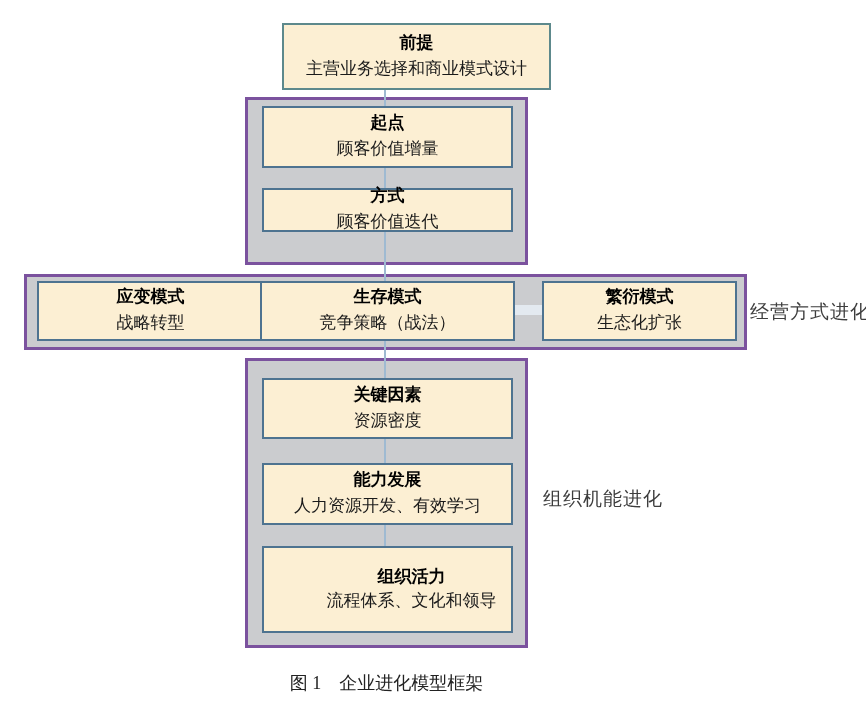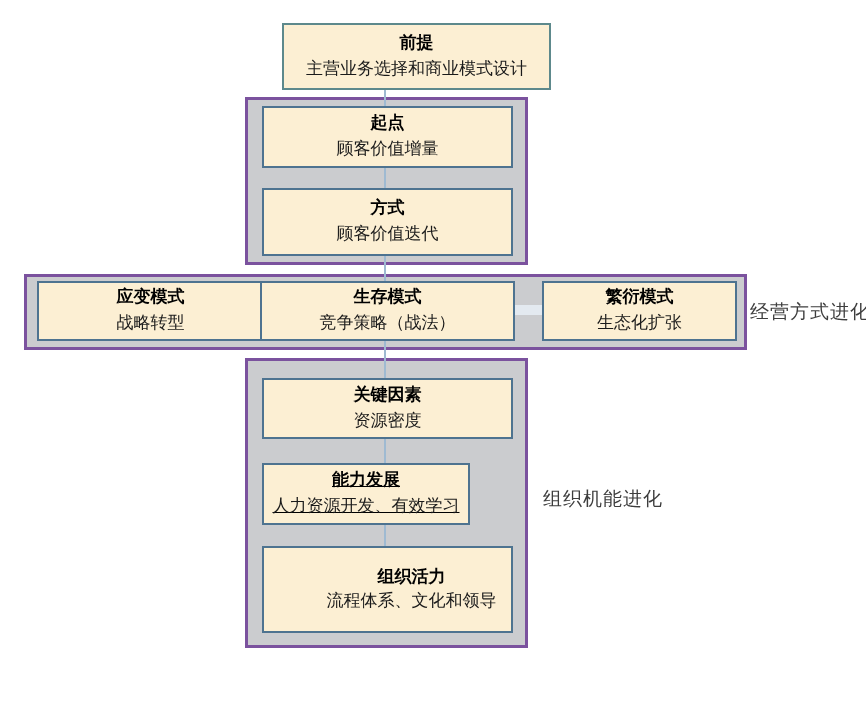--- a/index.html
+++ b/index.html
@@ -91,21 +91,21 @@
 
   <div class="node premise" style="left:258px;top:23px;width:269px;height:67px;margin-left:24px;">
     <div class="node-title">前提</div>
     <div class="node-line">主营业务选择和商业模式设计</div>
   </div>
 
   <div class="node" style="left:262px;top:106px;width:251px;height:62px;">
     <div class="node-title">起点</div>
     <div class="node-line">顾客价值增量</div>
   </div>
-  <div class="node" style="left:262px;top:188px;width:251px;height:68px;">
+  <div class="node" style="left:262px;top:188px;width:251px;height:44px;">
     <div class="node-title">方式</div>
     <div class="node-line">顾客价值迭代</div>
   </div>
 
   <div class="node" style="left:37px;top:281px;width:227px;height:60px;">
     <div class="node-title">应变模式</div>
     <div class="node-line">战略转型</div>
   </div>
   <div class="node" style="left:260px;top:281px;width:255px;height:60px;">
     <div class="node-title">生存模式</div>
@@ -113,26 +113,27 @@
   </div>
   <div class="node" style="left:542px;top:281px;width:195px;height:60px;">
     <div class="node-title">繁衍模式</div>
     <div class="node-line">生态化扩张</div>
   </div>
 
   <div class="node" style="left:262px;top:378px;width:251px;height:61px;text-align:center;">
     <div class="node-title">关键因素</div>
     <div class="node-line">资源密度</div>
   </div>
-  <div class="node" style="left:262px;top:463px;width:208px;height:62px;text-decoration:underline;">
+  <div class="node" style="left:262px;top:463px;width:251px;height:62px;">
     <div class="node-title">能力发展</div>
     <div class="node-line">人力资源开发、有效学习</div>
   </div>
   <div class="node" style="left:262px;top:546px;width:251px;height:87px;gap:2px;padding-left:48px;">
     <div class="node-title">组织活力</div>
     <div class="node-line">流程体系、文化和领导</div>
   </div>
 
   <div class="side-label" style="left:750px;top:299px;">经营方式进化</div>
   <div class="side-label" style="left:543px;top:486px;">组织机能进化</div>
 
+  <div class="caption">图 1　企业进化模型框架</div>
 
 </div>
 
 </body></html>

